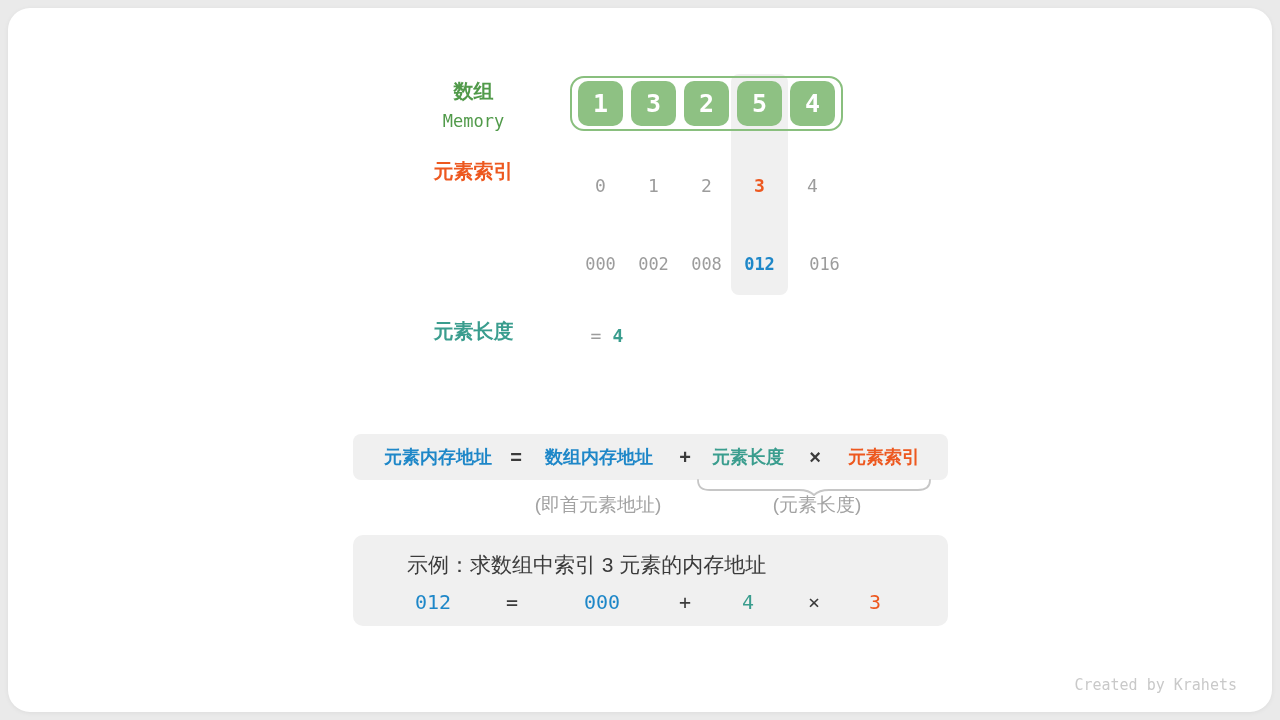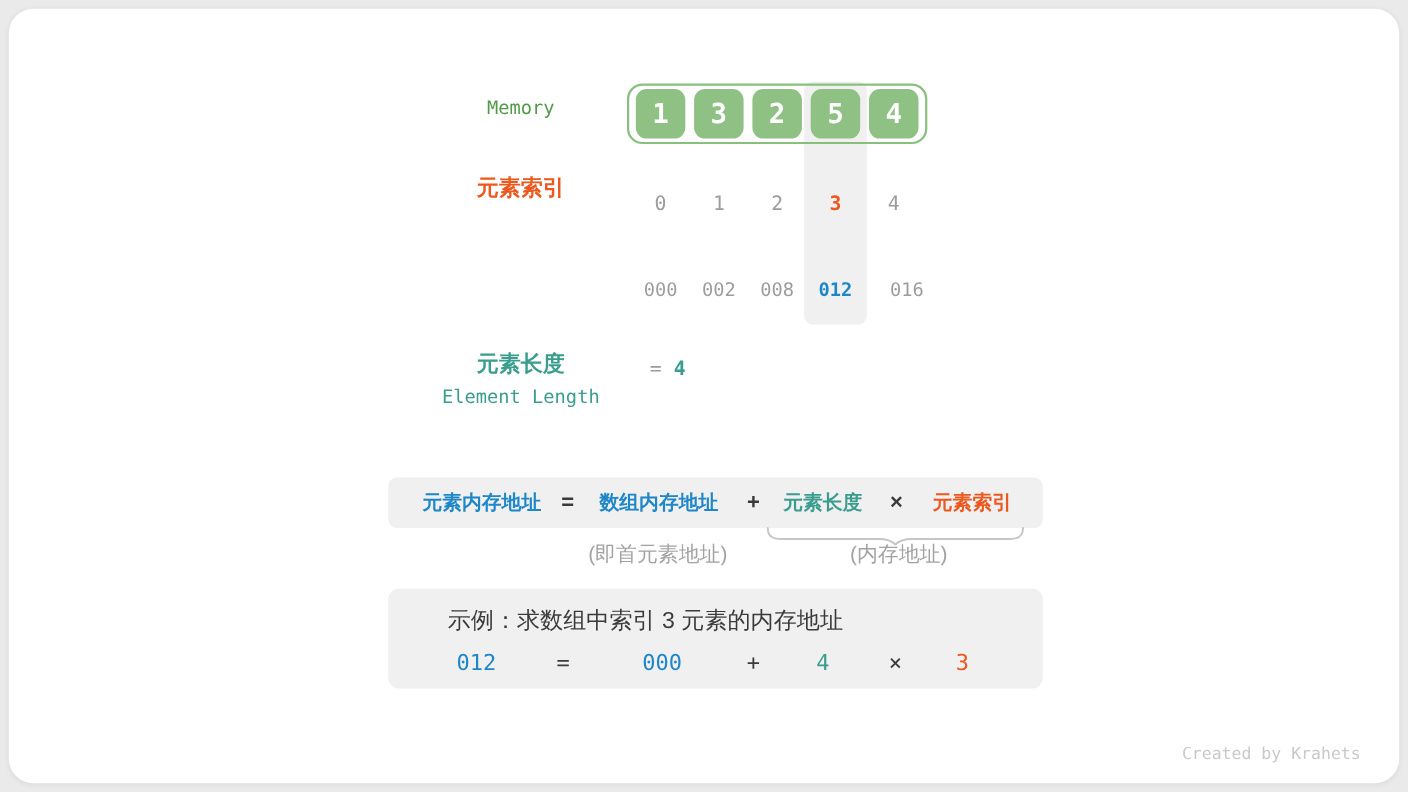--- a/index.html
+++ b/index.html
@@ -61,41 +61,41 @@
 <body>
 
 <div class="canvas">
   <div class="card"></div>
 
   <div class="abs hl-col"></div>
 
   <div class="abs array-box"></div>
 
   <div class="lbl" style="top:80px">
+    <div class="cn c-green">数组</div>
     <div class="en c-green">Memory</div>
   </div>
   <div class="lbl" style="top:160px">
     <div class="cn c-orange">元素索引</div>
   </div>
   <div class="lbl" style="top:320px">
     <div class="cn c-teal">元素长度</div>
-    <div class="en c-teal">Element Length</div>
   </div>
 
   <span class="num len c-gray" style="left:596px">=</span>
   <span class="num len c-teal bold" style="left:618px">4</span>
 
   <div class="abs fbox"></div>
 
   <svg class="abs brace" viewBox="0 0 236 18">
     <path d="M 2 1 C 2 9 7 11 14 11 L 103 11 C 110 11 114 12 118 16 C 122 12 126 11 133 11 L 222 11 C 229 11 234 9 234 1" fill="none" stroke="#C6C6C6" stroke-width="1.8" stroke-linecap="round" stroke-linejoin="round"></path>
   </svg>
 
   <div class="ann" style="left:598px">(即首元素地址)</div>
-  <div class="ann" style="left:817px">(内存地址)</div>
+  <div class="ann" style="left:817px">(元素长度)</div>
 
   <div class="abs ebox"></div>
   <div class="etitle">示例：求数组中索引 3 元素的内存地址</div>
 
   <div class="watermark">Created by Krahets</div>
 <span class="cell" style="left: 578px;">1</span>
     <span class="cell" style="left: 631px;">3</span>
     <span class="cell" style="left: 684px;">2</span>
     <span class="cell" style="left: 737px;">5</span>
     <span class="cell" style="left: 790px;">4</span>

